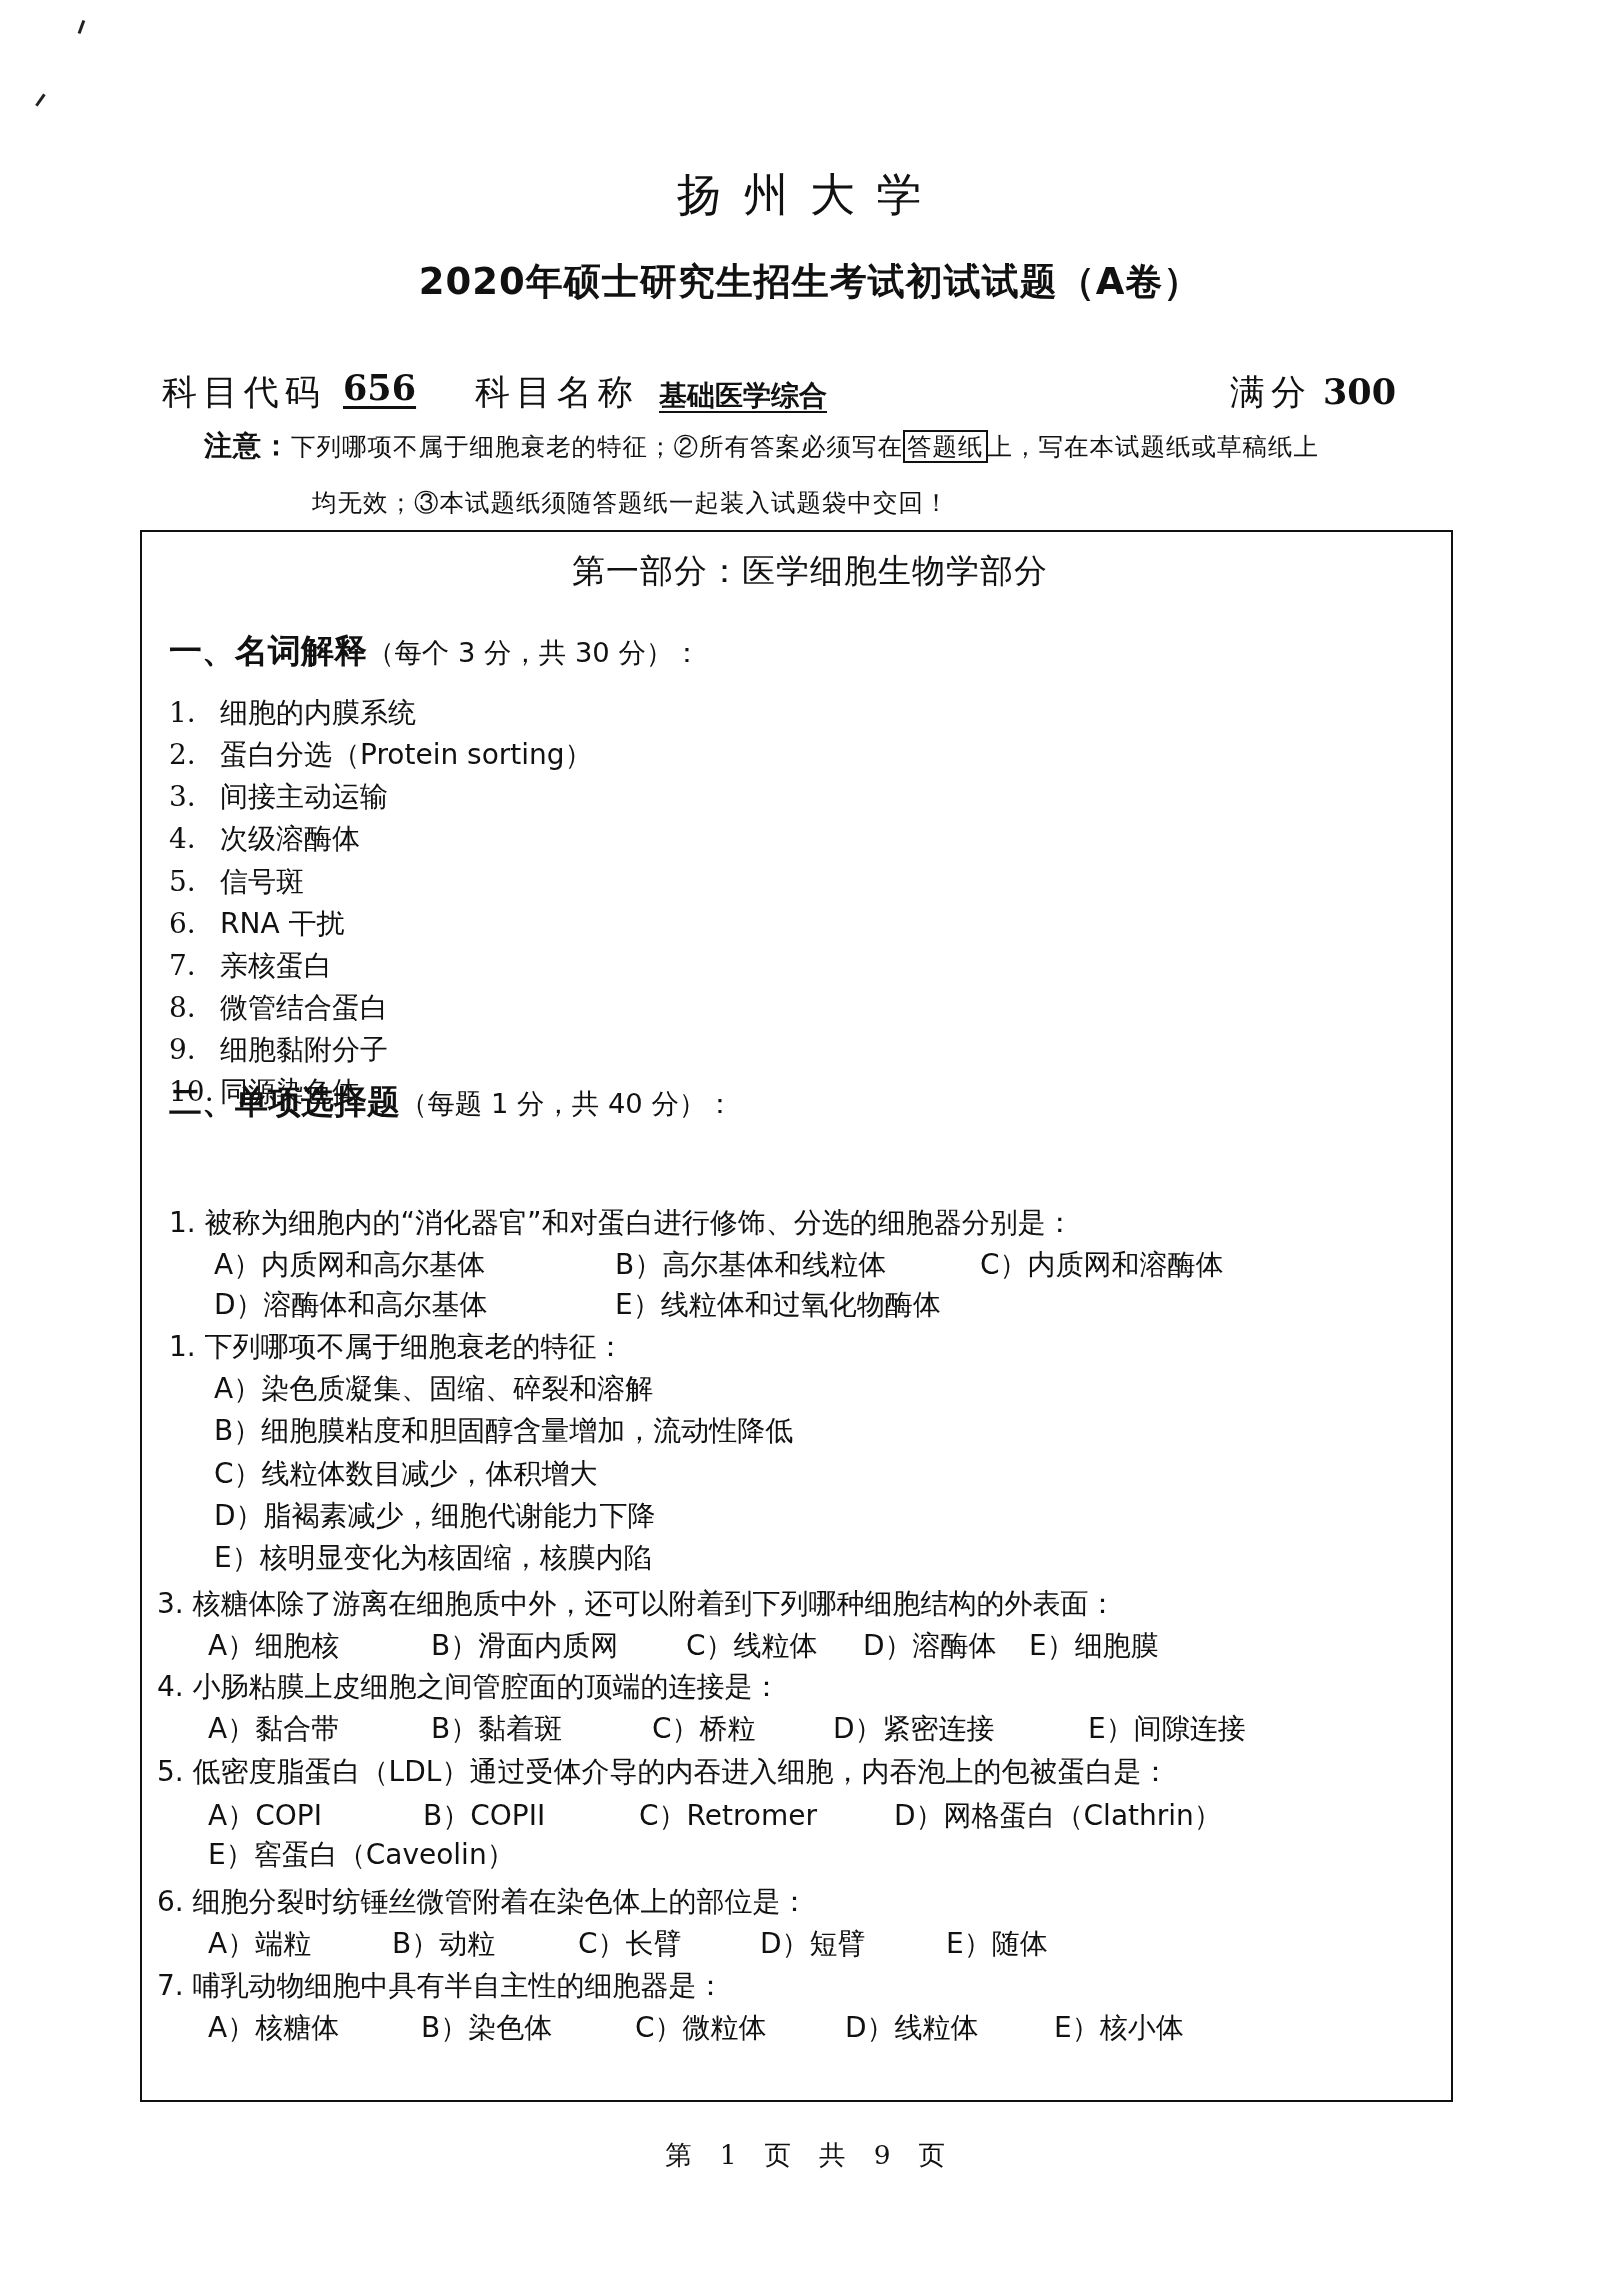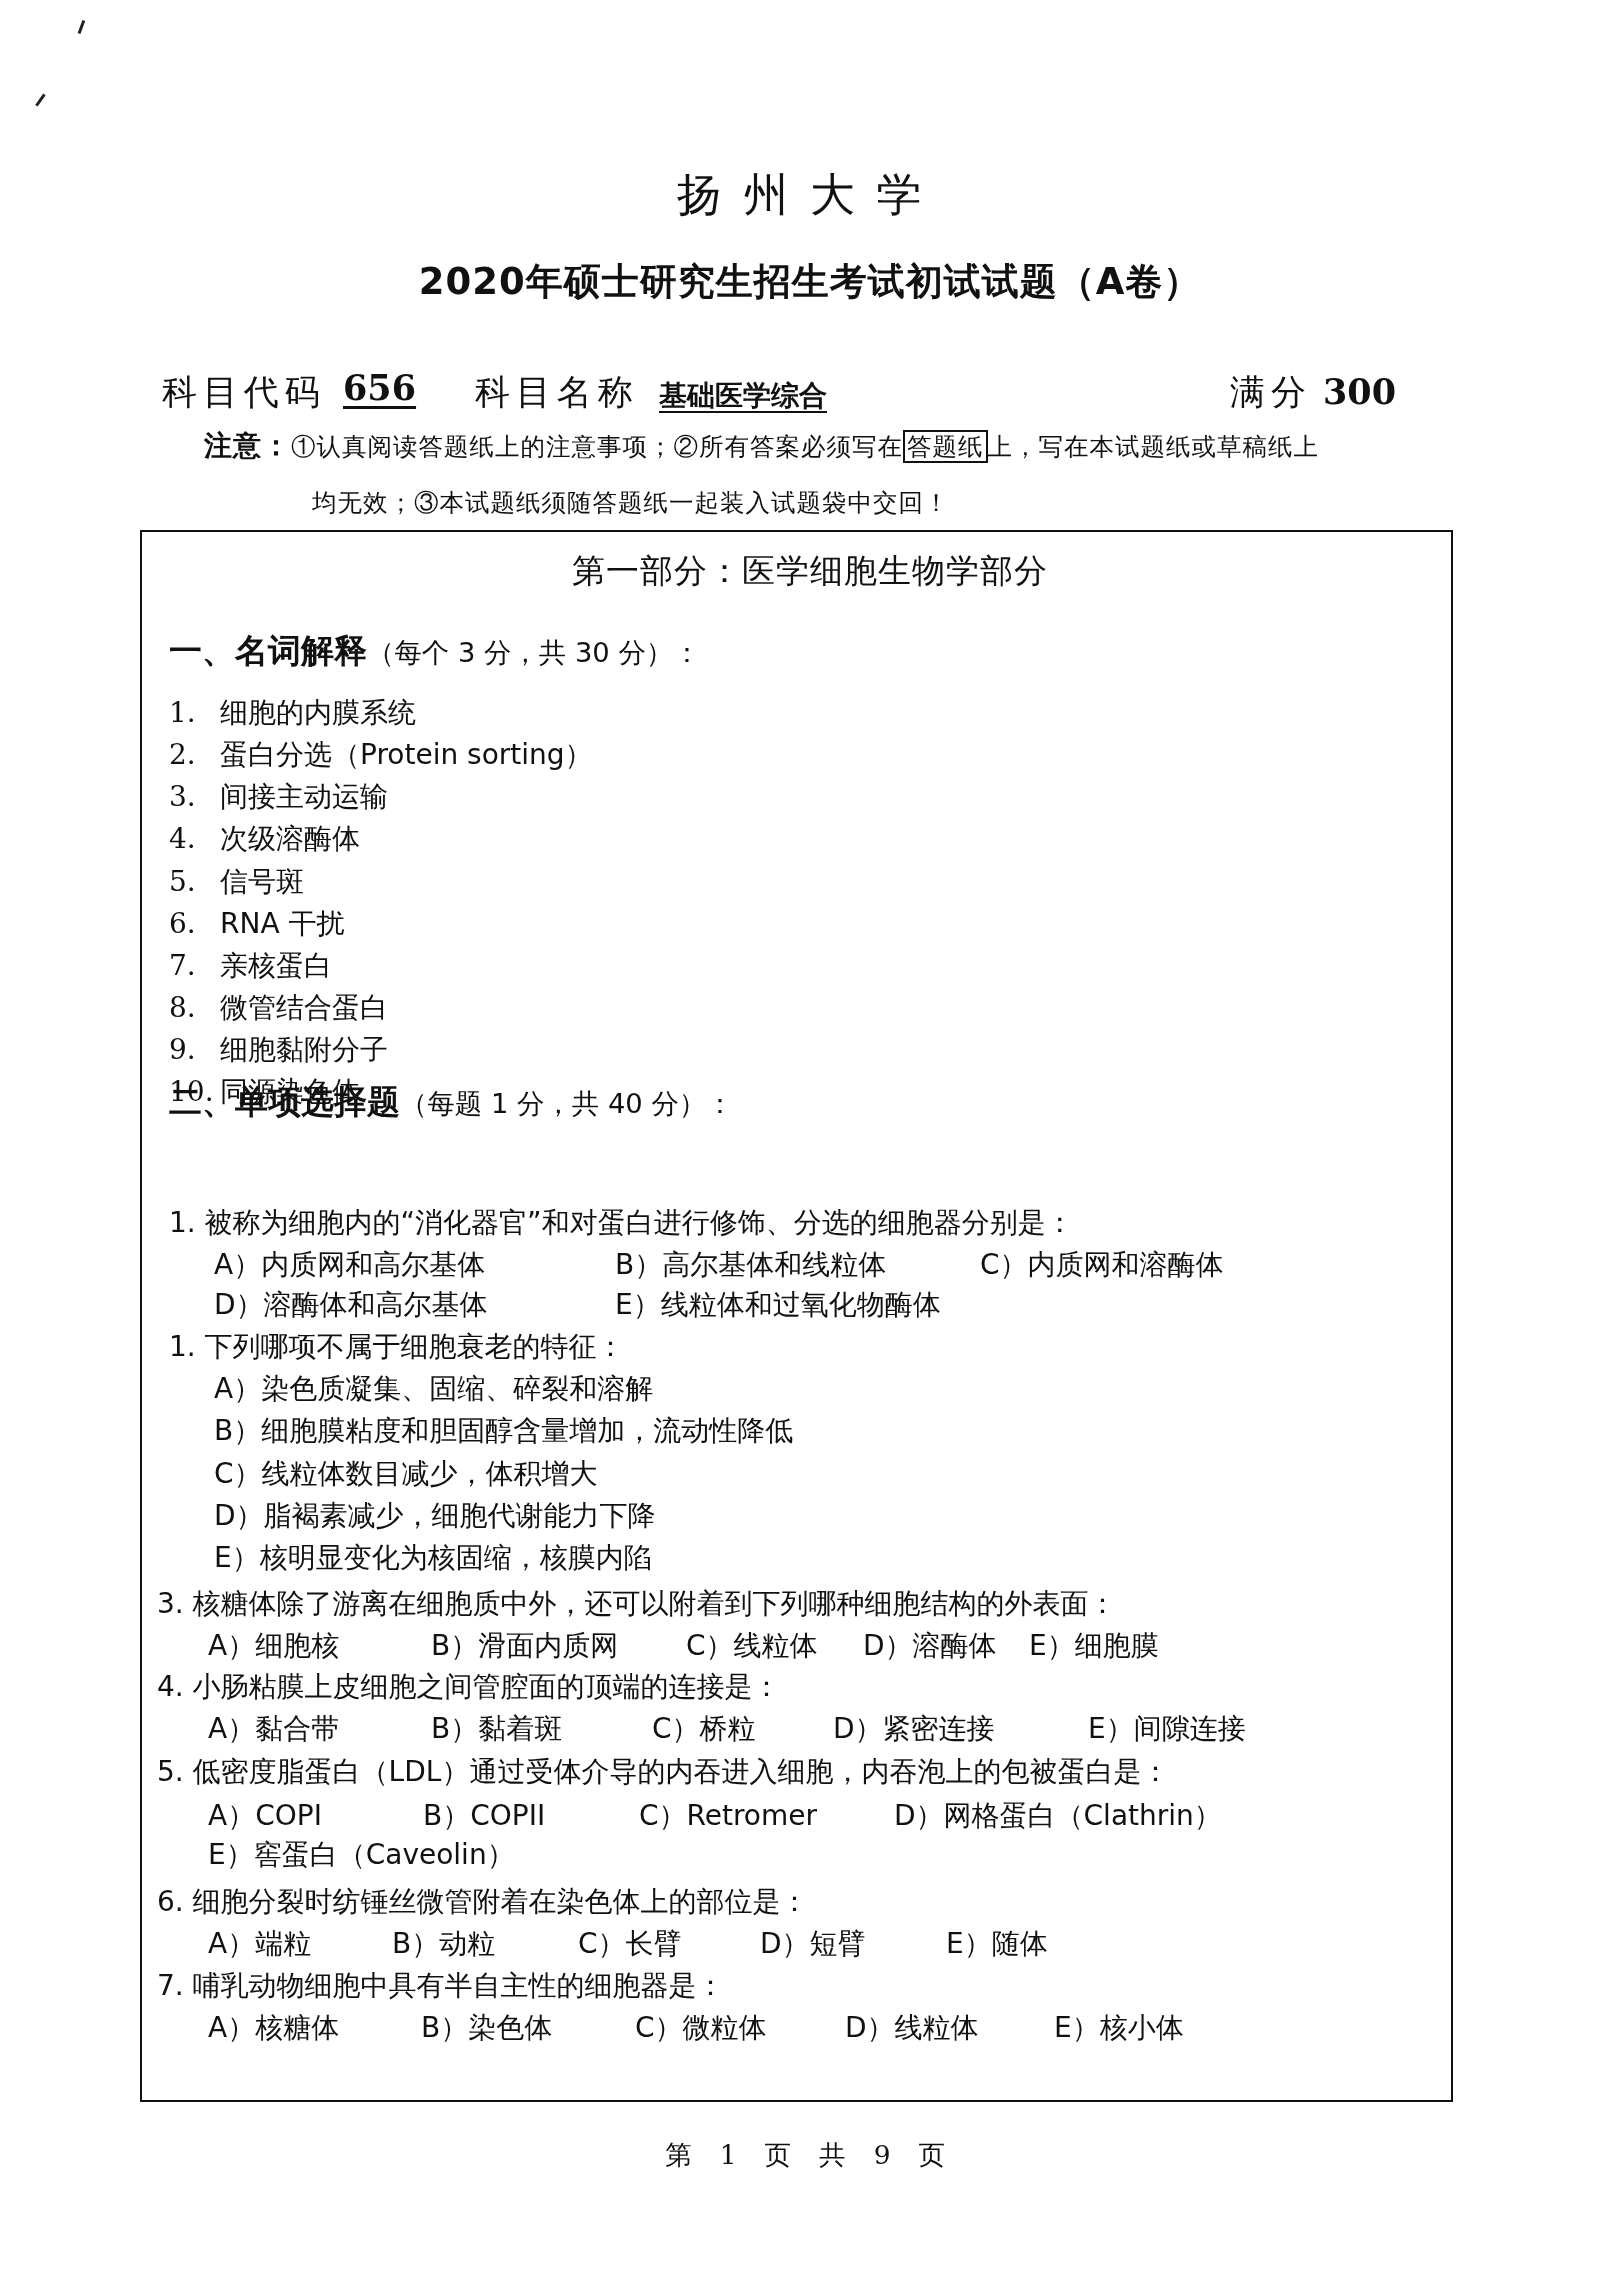--- a/index.html
+++ b/index.html
@@ -63,21 +63,21 @@
 </div>
 <div class="abs meta-row" style="left:659px;top:345px;">
   <span class="meta-name">基础医学综合</span>
 </div>
 <div class="abs meta-row" style="left:1230px;">
   <span class="meta-label">满分</span>
   <span style="font-family:'DejaVu Serif',serif;font-weight:bold;">300</span>
 </div>
 
 <div class="abs notice" style="left:204px;top:427px;">
-  <span class="notice-label">注意：</span><span>①认真阅读答题纸上的注意事项；②所有答案必须写在</span><span class="boxed">答题纸</span><span>上，写在本试题纸或草稿纸上</span>
+  <span class="notice-label">注意：</span><span>下列哪项不属于细胞衰老的特征；②所有答案必须写在</span><span class="boxed">答题纸</span><span>上，写在本试题纸或草稿纸上</span>
 </div>
 <div class="abs notice" style="left:312px;top:486px;">均无效；③本试题纸须随答题纸一起装入试题袋中交回！</div>
 
 <div class="frame"></div>
 
 <div class="abs part-title">第一部分：医学细胞生物学部分</div>
 
 <div class="abs" style="left:169px;top:629px;">
   <span class="sec-title">一、名词解释</span><span class="sec-note">（每个 3 分，共 30 分）：</span>
 </div>

